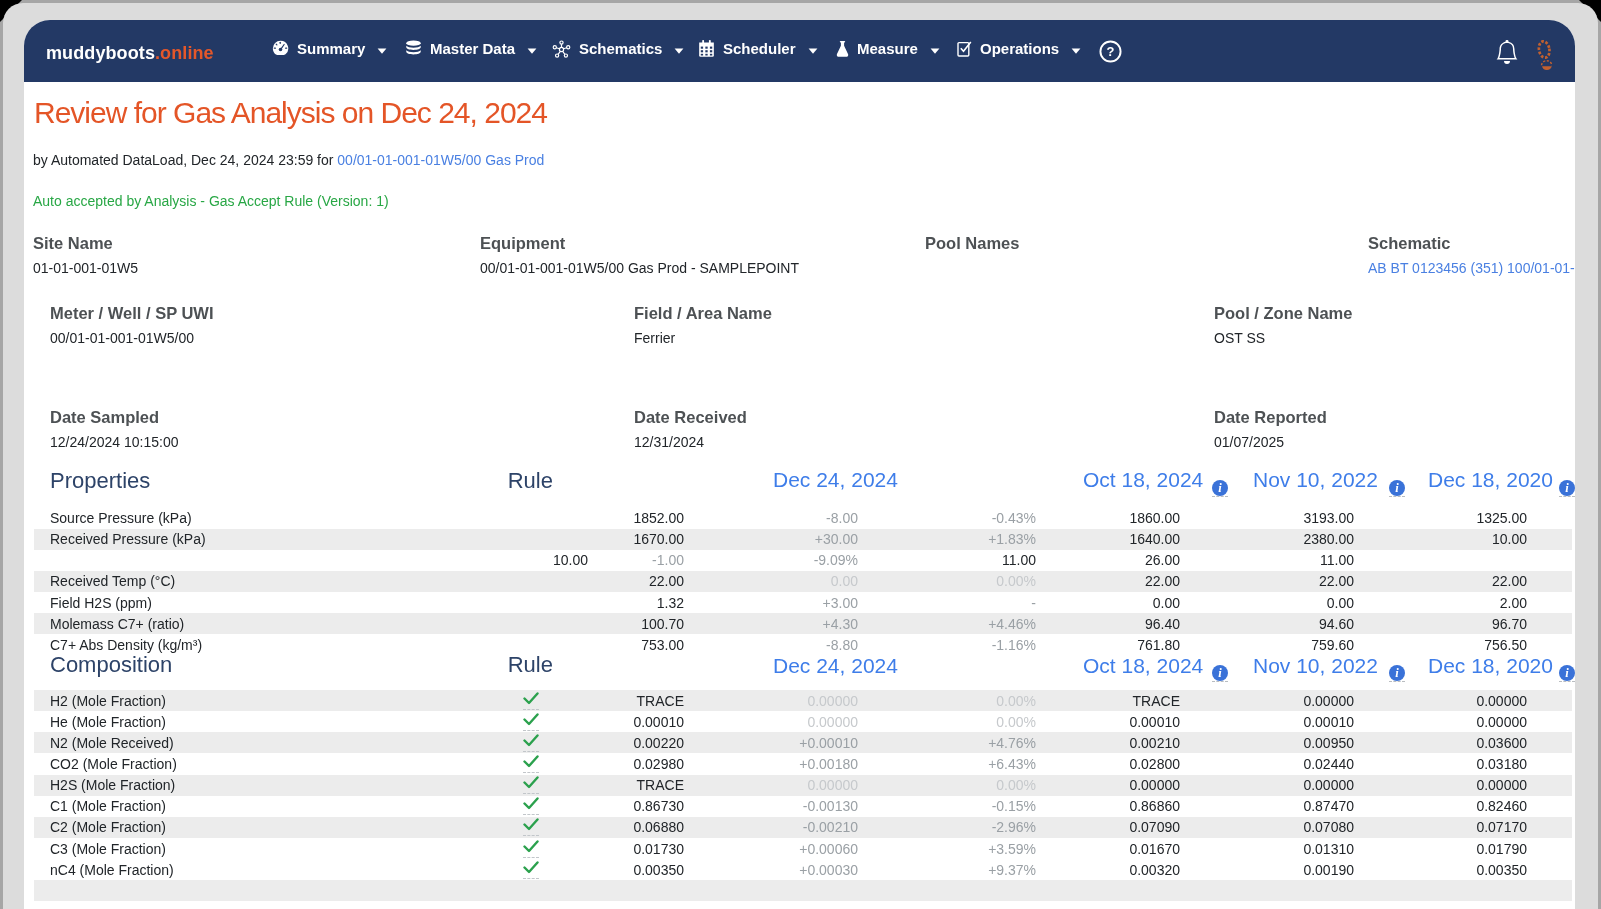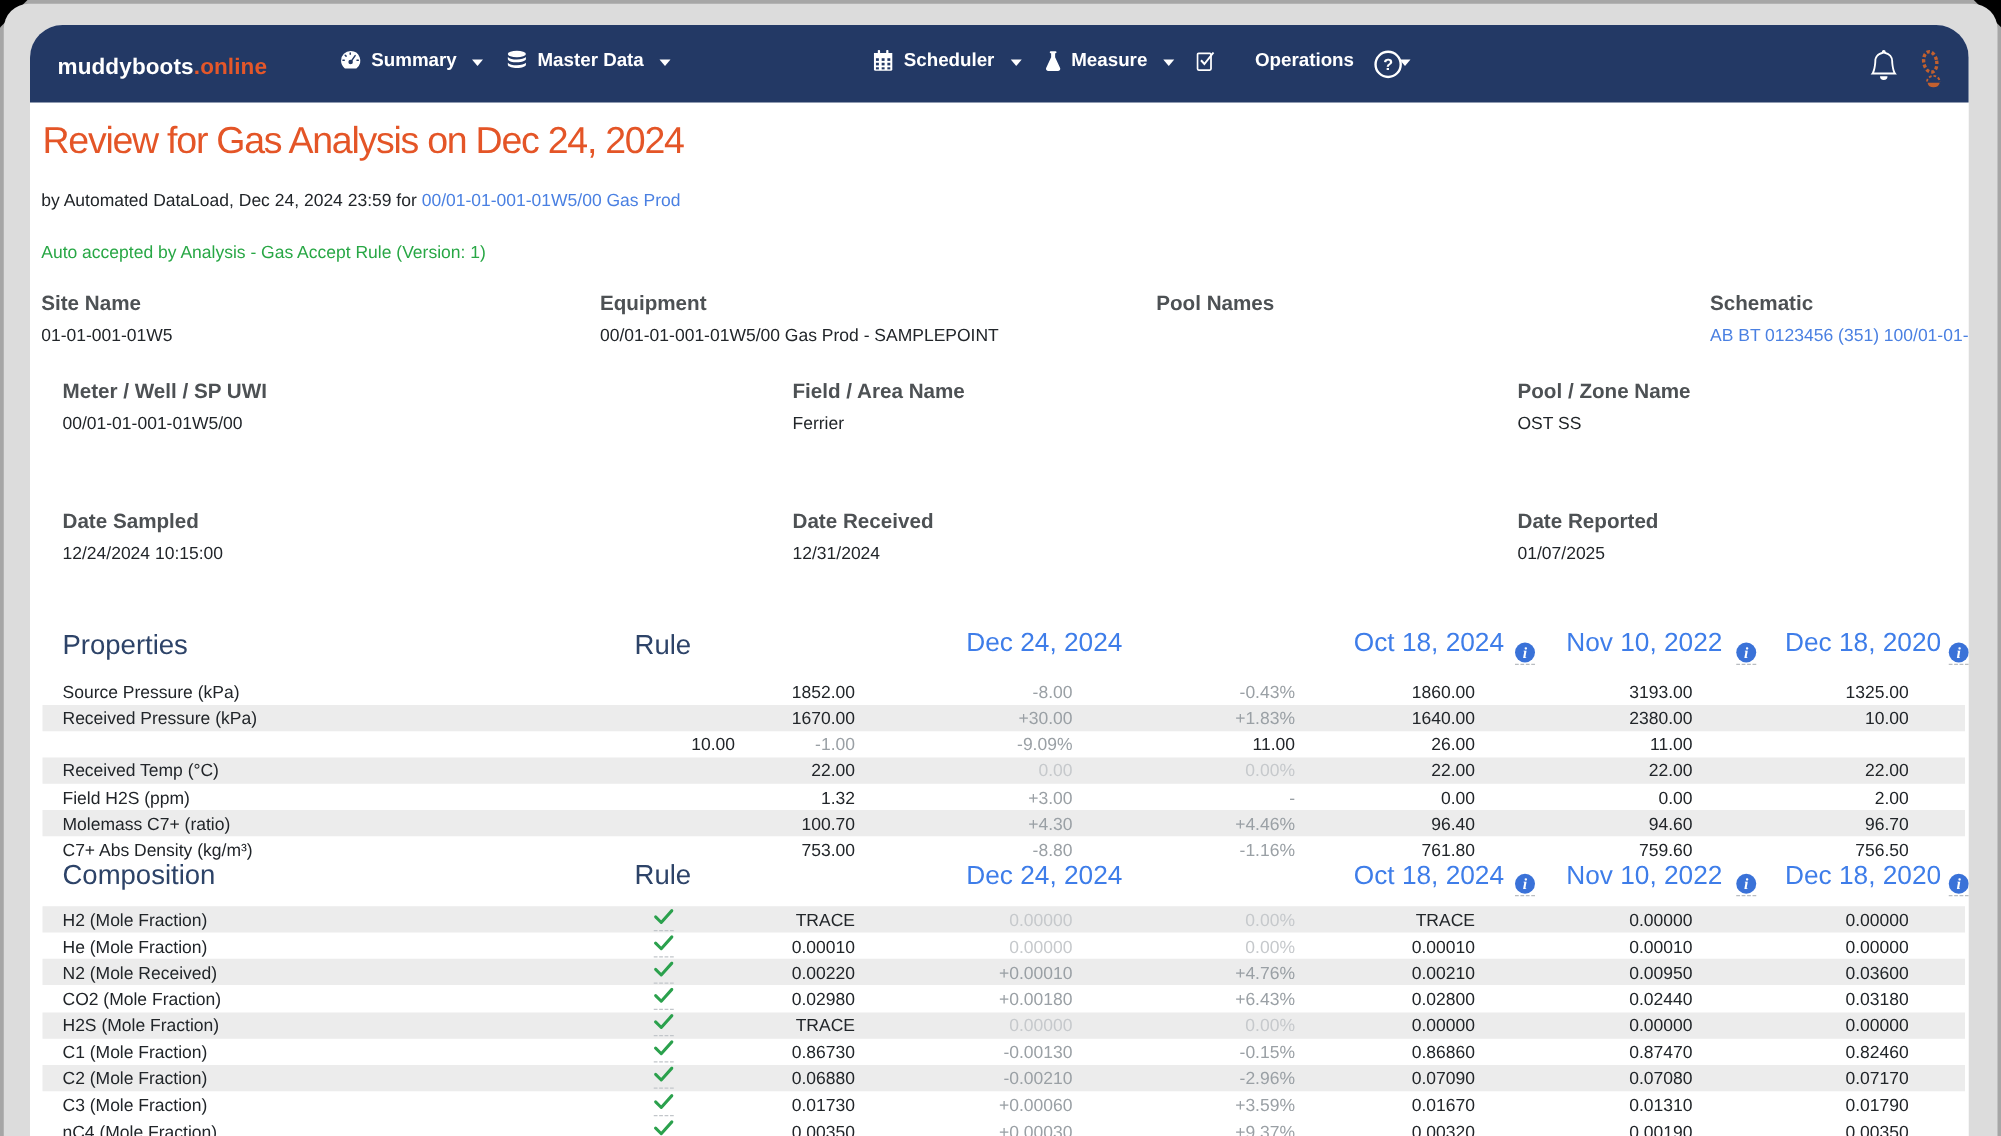--- a/index.html
+++ b/index.html
@@ -18,21 +18,21 @@
 .abs { position:absolute; white-space:nowrap; }
 #title { left:10px; top:77.8px; font-size:30px; letter-spacing:-1px; line-height:30px; color:#e45527; }
 #byline { left:9px; top:133.3px; font-size:14px; line-height:14px; color:#212529; }
 #byline a { color:#4a80e2; text-decoration:none; }
 #green { left:9px; top:174.3px; font-size:14px; line-height:14px; color:#28a745; }
 .lbl { font-size:16.5px; font-weight:bold; line-height:16.5px; color:#4d5154; }
 .val { font-size:14px; line-height:14px; color:#212529; }
 a.vlink { color:#4a80e2; text-decoration:none; }
 
 .tbl { position:absolute; left:10px; width:1538px; }
-.hrow { position:relative;margin-top:35px; }
+.hrow { position:relative; }
 .sech { position:absolute; font-size:22px; line-height:22px; color:#2d4368; }
 .dh { position:absolute; font-size:21px; line-height:21px; color:#3e7de9; }
 .info { display:inline-block; width:16px; height:16px; border-radius:50%; background:#3a72d8; color:#fff; font-size:12.5px; font-weight:bold; text-align:center; line-height:16px; font-family:"Liberation Serif",serif; font-style:italic; }
 .iwrap { position:absolute; border-bottom:1px dashed #b9bdc1; padding-bottom:2px; height:19px; }
 .row { display:grid; grid-template-columns:440px 114px 96px 174px 178px 144px 174px 173px 45px; height:21.15px; align-items:center; font-size:14px; color:#212529; }
 .row > span { text-align:right; }
 .row > span:first-child { text-align:left; padding-left:16px; }
 .row > span.rc { text-align:center; }
 .row.st { background:#ececec; }
 .gray { color:#9aa0a5; }
@@ -65,20 +65,35 @@
           <svg width="17" height="17" viewBox="0 0 16 16">
             <g fill="#fff">
               <ellipse cx="8" cy="3" rx="6.8" ry="2.5"></ellipse>
               <path d="M1.2 5.3c1 1.1 3.7 1.9 6.8 1.9s5.8-.8 6.8-1.9v1.5c0 1.4-3 2.5-6.8 2.5S1.2 8.2 1.2 6.8z"></path>
               <path d="M1.2 9.6c1 1.1 3.7 1.9 6.8 1.9s5.8-.8 6.8-1.9v1.5c0 1.4-3 2.5-6.8 2.5s-6.8-1.1-6.8-2.5z"></path>
             </g>
           </svg>
         </span>Master Data<span class="caret"><svg width="10" height="6" viewBox="0 0 10 6">
             <path d="M0.6 0.5h8.8L5 5.7z" fill="#fff"></path>
           </svg></span></div>
+    <div class="nvi" id="nv3" style="left:528px;top:0;height:62px;"><span class="navicon" id="ic-sch">
+          <svg width="19" height="19" viewBox="0 0 19 19">
+            <g stroke="#fff" stroke-width="1.2" fill="none">
+              <circle cx="9.5" cy="9.5" r="2.1"></circle>
+              <circle cx="9.5" cy="2.6" r="1.6"></circle>
+              <circle cx="16.2" cy="7.3" r="1.6"></circle>
+              <circle cx="13.9" cy="15.6" r="1.6"></circle>
+              <circle cx="5.1" cy="15.6" r="1.6"></circle>
+              <circle cx="2.8" cy="7.3" r="1.6"></circle>
+              <path d="M9.5 4.2v3.2M14.7 7.8l-3.2 1M12.9 14.3l-2.2-3M6.1 14.3l2.2-3M4.3 7.8l3.2 1"></path>
+            </g>
+          </svg>
+        </span>Schematics<span class="caret"><svg width="10" height="6" viewBox="0 0 10 6">
+            <path d="M0.6 0.5h8.8L5 5.7z" fill="#fff"></path>
+          </svg></span></div>
     <div class="nvi" id="nv4" style="left:674px;top:0;height:62px;"><span class="navicon" id="ic-cal">
           <svg width="17" height="17" viewBox="0 0 16 16">
             <g fill="#fff">
               <rect x="4" y="0" width="1.7" height="3.4" rx="0.6"></rect>
               <rect x="10.3" y="0" width="1.7" height="3.4" rx="0.6"></rect>
               <path d="M1.1 2.3h13.8v12.2a1.2 1.2 0 0 1-1.2 1.2H2.3a1.2 1.2 0 0 1-1.2-1.2z"></path>
             </g>
             <g fill="#233965">
               <rect x="2.6" y="6.2" width="2.2" height="2"></rect>
               <rect x="6.9" y="6.2" width="2.2" height="2"></rect>
@@ -94,21 +109,21 @@
         </span>Scheduler<span class="caret"><svg width="10" height="6" viewBox="0 0 10 6">
             <path d="M0.6 0.5h8.8L5 5.7z" fill="#fff"></path>
           </svg></span></div>
     <div class="nvi" id="nv5" style="left:812px;top:0;height:62px;"><span class="navicon" id="ic-flask">
           <svg width="13" height="18" viewBox="0 0 13 18">
             <path fill="#fff" d="M4.6 1h3.8a.8.8 0 0 1 0 1.6h-.3v3.2l3.9 8.3a1.9 1.9 0 0 1-1.7 2.7H2.7a1.9 1.9 0 0 1-1.7-2.7l3.9-8.3V2.6h-.3a.8.8 0 0 1 0-1.6z"></path>
           </svg>
         </span>Measure<span class="caret"><svg width="10" height="6" viewBox="0 0 10 6">
             <path d="M0.6 0.5h8.8L5 5.7z" fill="#fff"></path>
           </svg></span></div>
-    <div class="nvi" id="nv6" style="left:933px;top:0;height:75px;gap:24px;"><span class="navicon" id="ic-ops">
+    <div class="nvi" id="nv6" style="left:933px;top:0;height:75px;"><span class="navicon" id="ic-ops">
           <svg width="15" height="17" viewBox="0 0 15 17">
             <rect x="1" y="2.6" width="10.8" height="13.4" rx="1" fill="none" stroke="#fff" stroke-width="1.4"></rect>
             <path d="M3.8 8.2l2.7 3L13.8 2" fill="none" stroke="#fff" stroke-width="1.6"></path>
           </svg>
         </span>Operations<span class="caret"><svg width="10" height="6" viewBox="0 0 10 6">
             <path d="M0.6 0.5h8.8L5 5.7z" fill="#fff"></path>
           </svg></span></div>
     <div class="nvi" style="left:1075px;top:0;height:62px;" id="nv-help">
         <svg width="23" height="23" viewBox="0 0 24 24">
           <circle cx="12" cy="12" r="10.5" fill="none" stroke="#fff" stroke-width="2"></circle>

